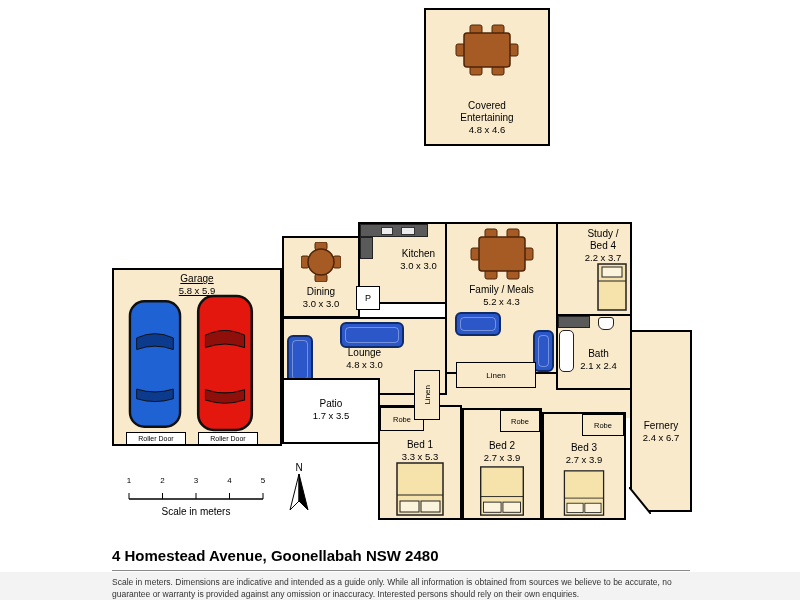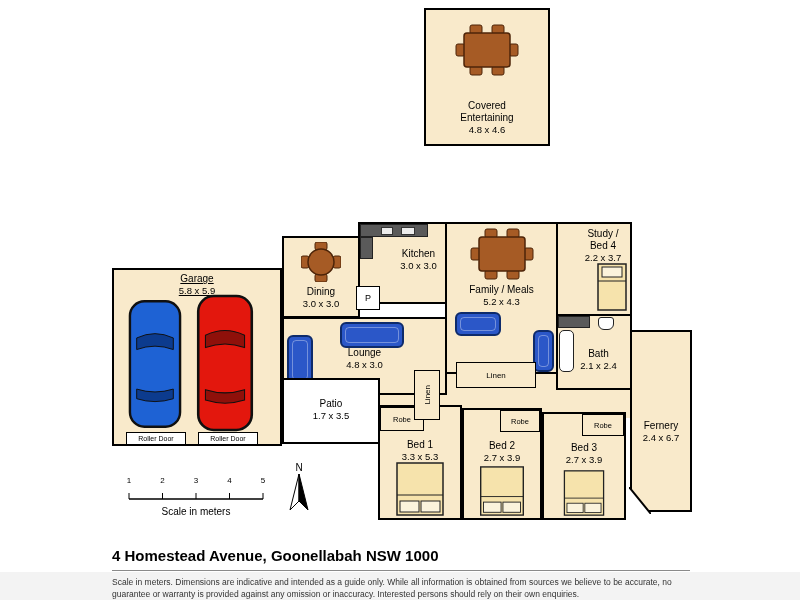--- a/index.html
+++ b/index.html
@@ -262,17 +262,17 @@
       <line x1="3" y1="1" x2="3" y2="7" stroke="#000"></line>
       <line x1="36.5" y1="1" x2="36.5" y2="7" stroke="#000"></line>
       <line x1="70" y1="1" x2="70" y2="7" stroke="#000"></line>
       <line x1="103.5" y1="1" x2="103.5" y2="7" stroke="#000"></line>
       <line x1="137" y1="1" x2="137" y2="7" stroke="#000"></line>
     </svg>
     <div class="scale-caption">Scale in meters</div>
   </div>
 
   <div class="abs" style="left:0;top:572px;width:800px;height:28px;background:#f3f3f3;"></div>
-  <div class="abs" style="left:112px;top:547px;font-size:15px;font-weight:bold;">4 Homestead Avenue, Goonellabah NSW 1000</div>
+  <div class="abs" style="left:112px;top:547px;font-size:15px;font-weight:bold;">4 Homestead Avenue, Goonellabah NSW 2480</div>
   <div class="abs" style="left:112px;top:570px;width:578px;height:1px;background:#8a8a8a;"></div>
   <div class="abs" style="left:112px;top:576px;width:578px;font-size:8.5px;line-height:1.45;color:#333;">Scale in meters. Dimensions are indicative and intended as a guide only. While all information is obtained from sources we believe to be accurate, no guarantee or warranty is provided against any omission or inaccuracy. Interested persons should rely on their own enquiries.</div>
 
 </div>
 
 </body></html>

